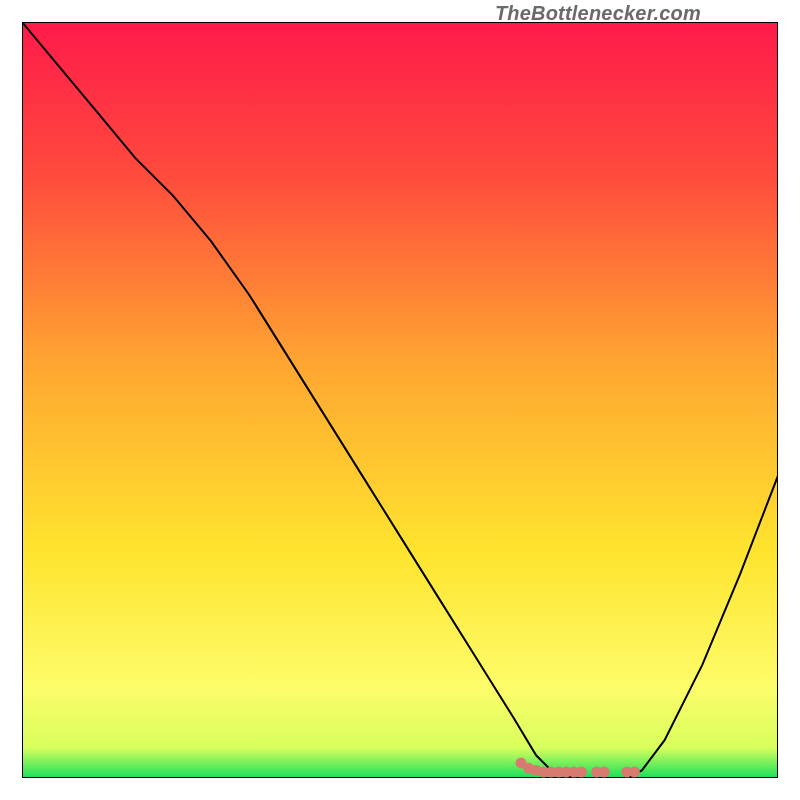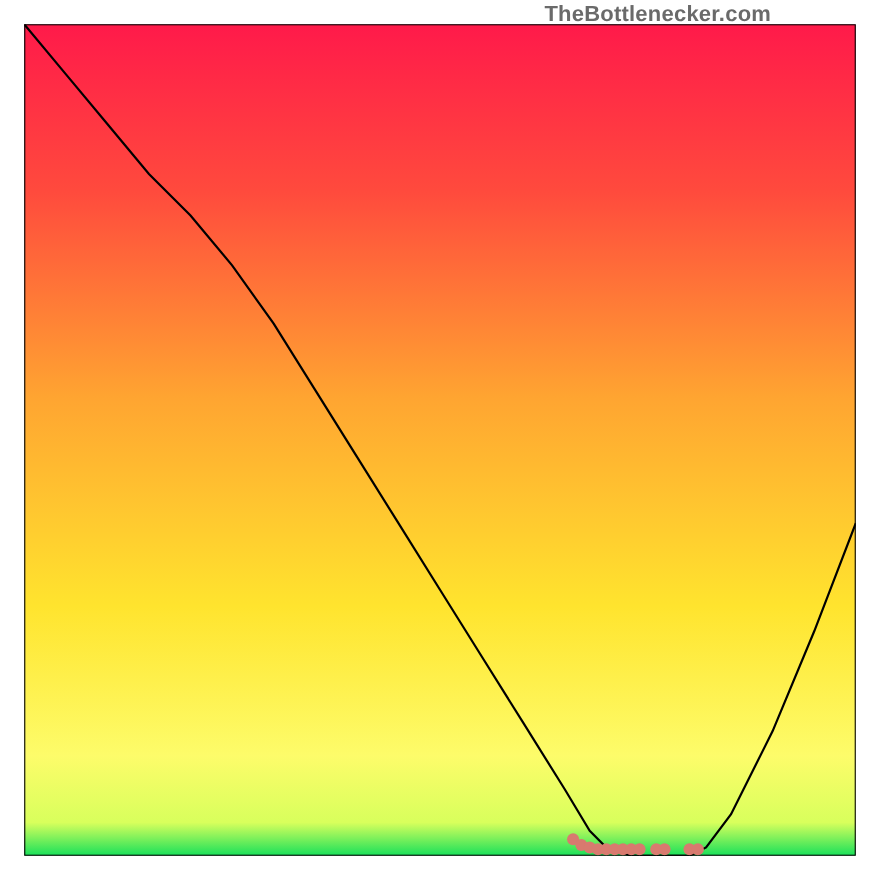--- a/index.html
+++ b/index.html
@@ -8,20 +8,21 @@
     width: 800px;
     height: 800px;
     background: #ffffff;
     font-family: Arial, Helvetica, sans-serif;
     overflow: hidden;
   }
   .frame {
     position: relative;
     width: 711px;
     height: 800px;
+    font-style: italic;
   }
   .attribution {
     position: absolute;
     top: 2px;
     right: 10px;
     font-size: 20px;
     font-weight: 600;
     color: #6a6a6a;
     letter-spacing: 0.2px;
   }

